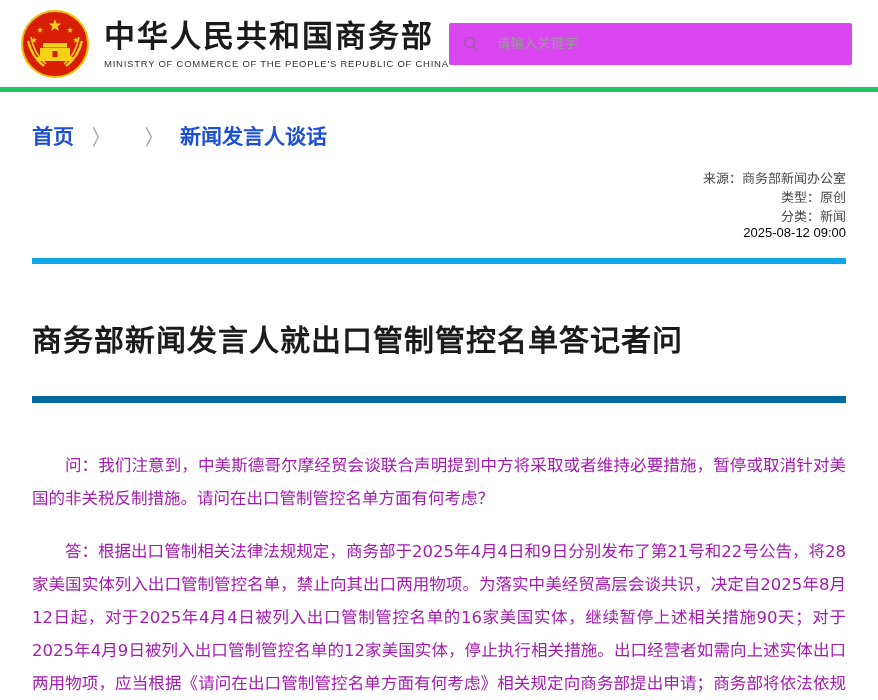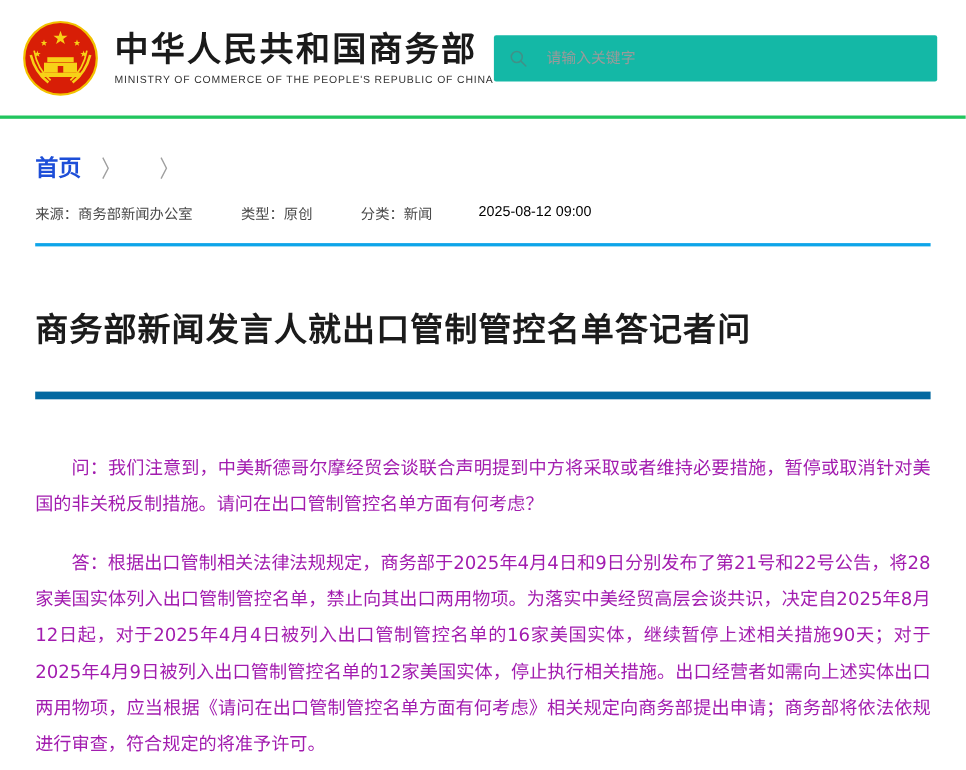--- a/index.html
+++ b/index.html
@@ -13,25 +13,25 @@
     background: #ffffff;
     font-family: "Liberation Sans", "DejaVu Sans", sans-serif;
     color: #222222;
     overflow: hidden;
   }
 
   
   .site-header {
     display: flex;
     align-items: center;
-    height: 108px;
+    height: 92px;
     padding: 0 26px 0 18px;
     box-sizing: border-box;
     background: #ffffff;
-    border-bottom: 3px solid #22c55e;
+    border-bottom: 5px solid #22c55e;
   }
   .emblem {
     width: 74px;
     height: 74px;
     flex: 0 0 74px;
     position: relative;
     display: block;
   }
   .brand-text {
     margin-left: 12px;
@@ -50,21 +50,21 @@
     font-size: 9.5px;
     color: #333333;
     letter-spacing: 0.75px;
     margin-top: 4px;
     white-space: nowrap;
   }
   .search-wrap {
     margin-left: auto;
     width: 408px;
     height: 42px;
-    background: #14b8a6;
+    background: #d946ef;
     border-radius: 2px;
     display: flex;
     align-items: center;
     padding: 0 14px;
     box-sizing: border-box;
   }
   .search-icon {
     width: 16px;
     height: 16px;
     flex: 0 0 16px;
@@ -108,25 +108,26 @@
     color: #9f9f9f;
     font-size: 17px;
     font-weight: normal;
     transform: scaleY(1.25);
     display: inline-block;
   }
 
   
   .meta-row {
     display: flex;
-    align-items: flex-start;
+    align-items: flex-end;
     font-size: 13px;
     color: #4a4a4a;
     padding-bottom: 18px;
-    border-bottom: 3px solid #0ea5e9;
+    border-bottom: 6px solid #0ea5e9;
+    flex-direction: column;
   }
   .meta-item { white-space: nowrap; }
   .meta-item + .meta-item { margin-left: 44px; }
   .meta-label { color: #4a4a4a; }
   .meta-value { color: #4a4a4a; }
   .meta-date { margin-left: 42px; color: #000000; }
 
   
   .article-title {
     font-size: 30px;
@@ -194,20 +195,21 @@
     <input class="search-input" type="text" placeholder="请输入关键字" style="">
   </div>
 </header>
 
 <div class="page">
 
   <nav class="breadcrumb">
     <span class="crumb">首页</span>
     <span class="crumb-sep">〉</span>
     <span class="crumb-sep">〉</span>
+    <span class="crumb">新闻发言人谈话</span>
   </nav>
 
   <div class="meta-row">
     <span class="meta-item">
       <span class="meta-label">来源：</span><span class="meta-value">商务部新闻办公室</span>
     </span>
     <span class="meta-item">
       <span class="meta-label">类型：</span><span class="meta-value">原创</span>
     </span>
     <span class="meta-item">

